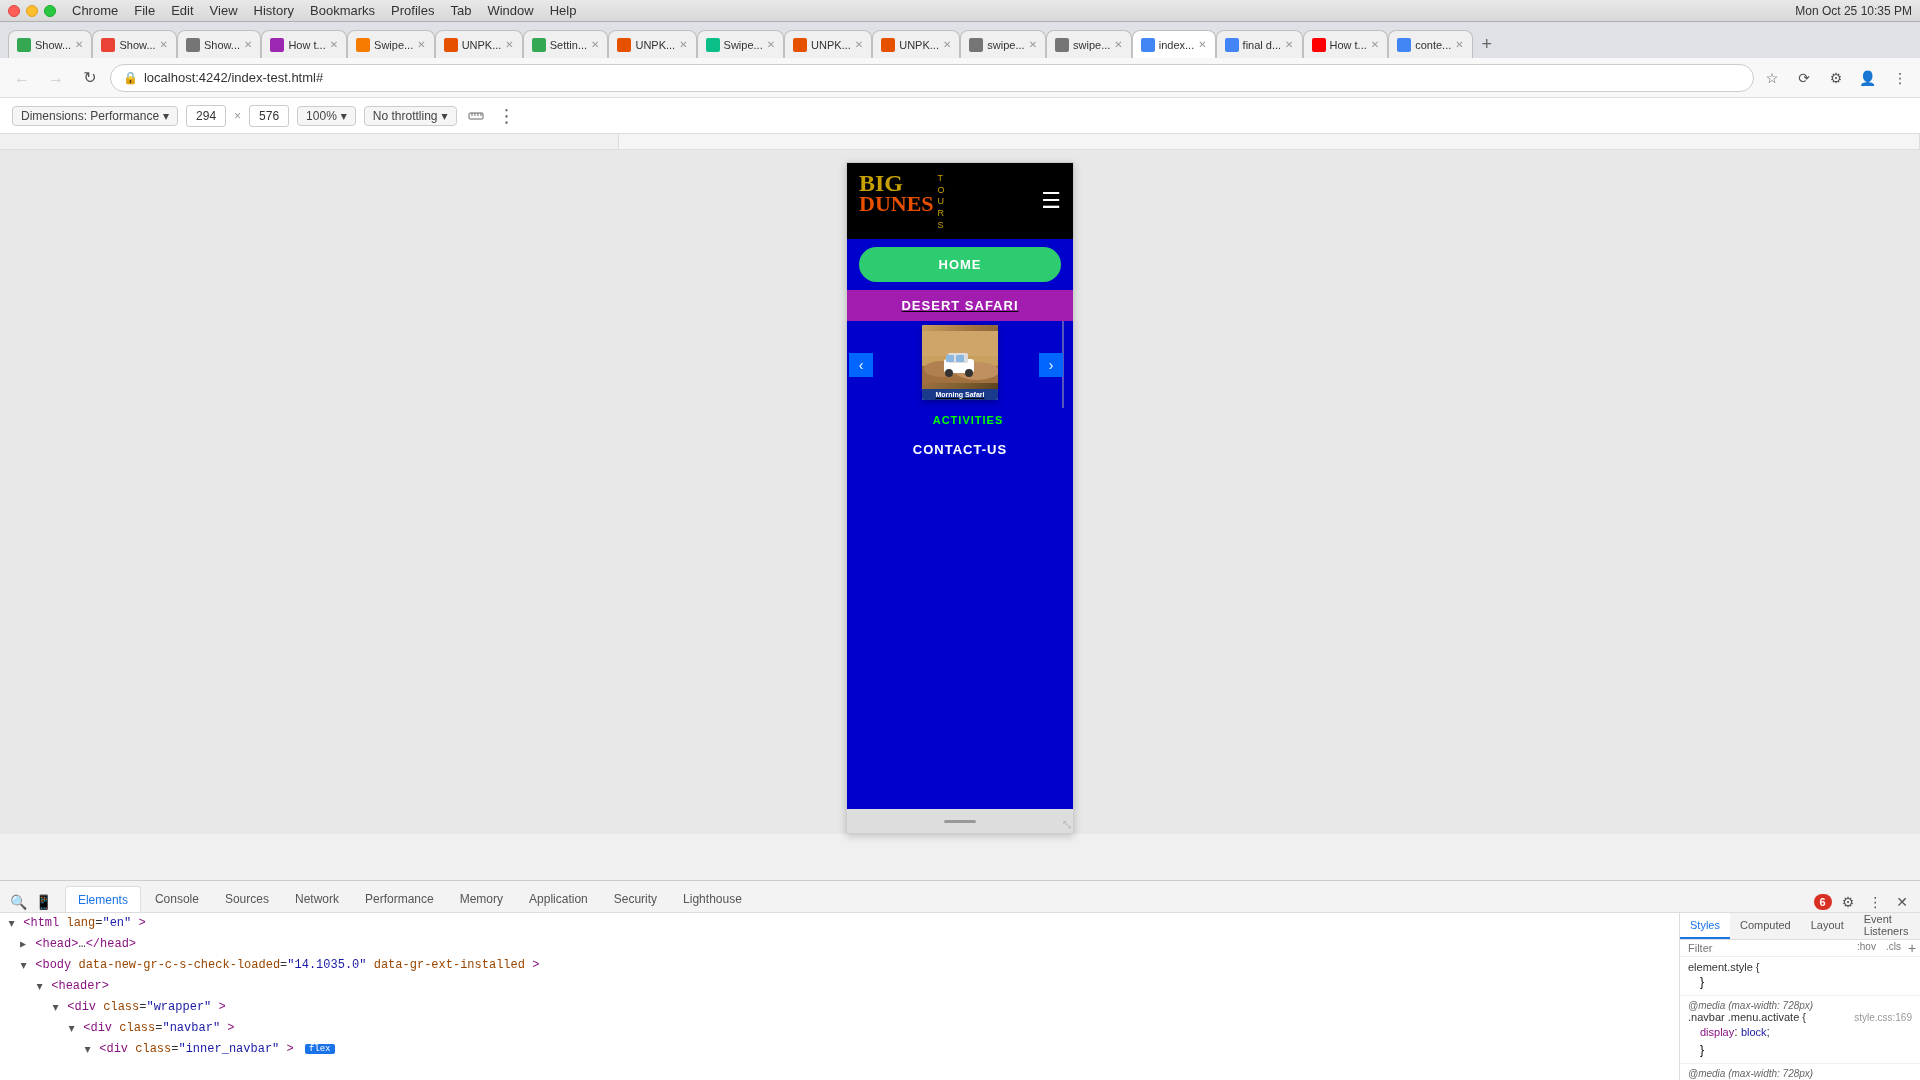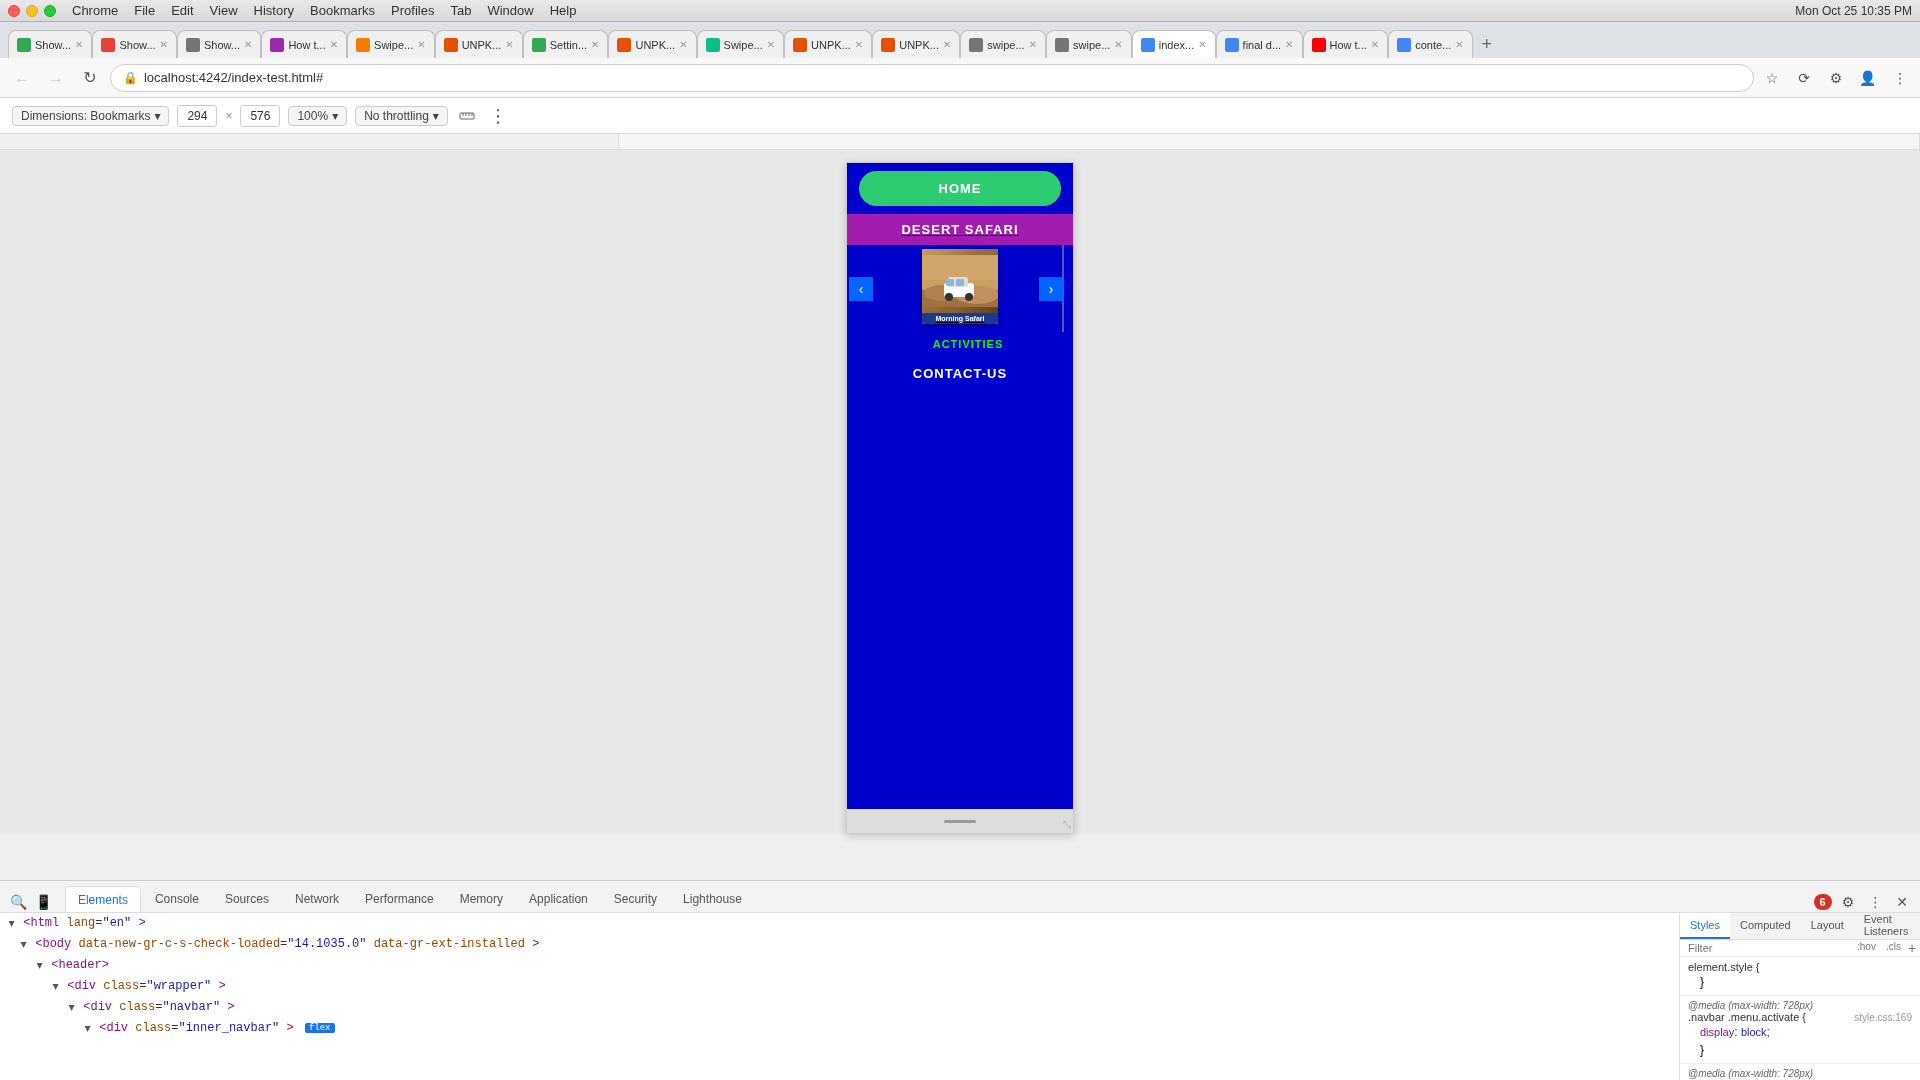--- a/index.html
+++ b/index.html
@@ -580,21 +580,21 @@
       <div class="toolbar-icon">☆</div>
       <div class="toolbar-icon">⟳</div>
       <div class="toolbar-icon">⚙</div>
       <div class="toolbar-icon">👤</div>
       <div class="toolbar-icon">⋮</div>
     </div>
   </div>
 
   <div class="device-toolbar">
     <div class="device-dropdown">
-      <span>Dimensions: Bookmarks</span>
+      <span>Dimensions: Performance</span>
       <span>▾</span>
     </div>
     <input class="dimension-input" value="294" style="">
     <span class="sep-text">×</span>
     <input class="dimension-input" value="576" style="">
     <div class="zoom-dropdown">
       <span>100%</span>
       <span>▾</span>
     </div>
     <div class="throttle-dropdown">
@@ -618,20 +618,34 @@
   <div class="ruler-left"></div>
   <div class="ruler-center"></div>
 </div>
 
 <div class="main-area" style="height: calc(1080px - 22px - 36px - 40px - 36px - 16px - 246px);">
   <div class="viewport-area">
 
     <div class="mobile-frame">
       <div class="mobile-content">
 
+        <div class="site-header">
+          <div>
+            <div style="display:flex; align-items:flex-start;">
+              <div>
+                <div style="font-family:serif; font-weight:bold; font-size:24px; color:#c8a000; line-height:1;">BIG</div>
+                <div style="font-family:serif; font-weight:bold; font-size:22px; color:#e85000; line-height:1; margin-top:-2px;">DUNES</div>
+              </div>
+              <div style="font-size:9px; color:#c8a000; margin-left:4px; margin-top:2px; line-height:1.3; letter-spacing:2px;">
+                T<br>O<br>U<br>R<br>S
+              </div>
+            </div>
+          </div>
+          <div class="hamburger">☰</div>
+        </div>
 
         <div class="site-nav">
           <div class="nav-item home">HOME</div>
 
           <div style="background:#a21caf; position:relative;text-decoration:underline;">
             <div class="nav-item" style="border:none; text-align:center; padding:8px;">
               <span>DESERT SAFARI</span>
             </div>
 
             <div class="carousel-wrapper" style="padding: 4px 8px 8px;">
@@ -704,20 +718,24 @@
   <div class="devtools-body">
 
     <div class="elements-panel">
       <div class="html-line">
         <span class="arrow down">▶</span>
         <span class="tag">&lt;html</span>
         <span class="attr-name"> lang</span>=<span class="attr-val">"en"</span>
         <span class="tag">&gt;</span>
       </div>
       <div class="html-line indent-1">
+        <span class="arrow">▶</span>
+        <span class="tag">&lt;head&gt;</span><span>…</span><span class="tag">&lt;/head&gt;</span>
+      </div>
+      <div class="html-line indent-1">
         <span class="arrow down">▶</span>
         <span class="tag">&lt;body</span>
         <span class="attr-name"> data-new-gr-c-s-check-loaded</span>=<span class="attr-val">"14.1035.0"</span>
         <span class="attr-name"> data-gr-ext-installed</span>
         <span class="tag">&gt;</span>
       </div>
       <div class="html-line indent-2">
         <span class="arrow down">▶</span>
         <span class="tag">&lt;header&gt;</span>
       </div>

